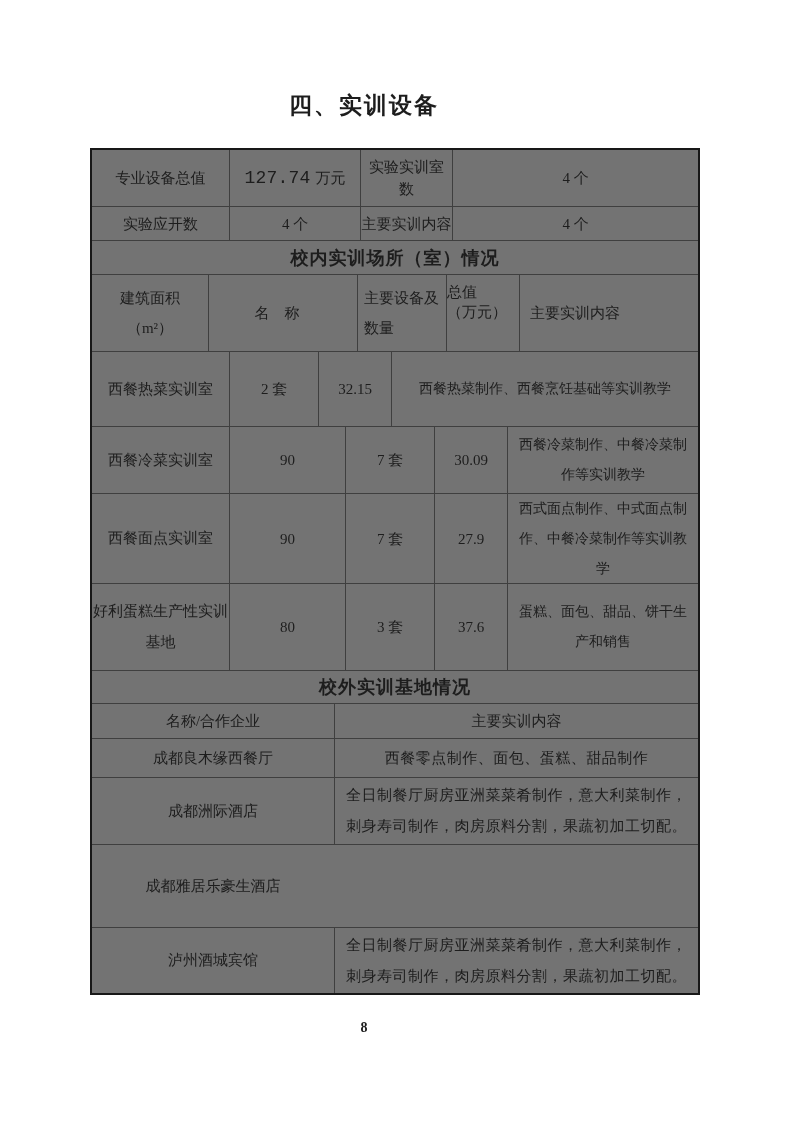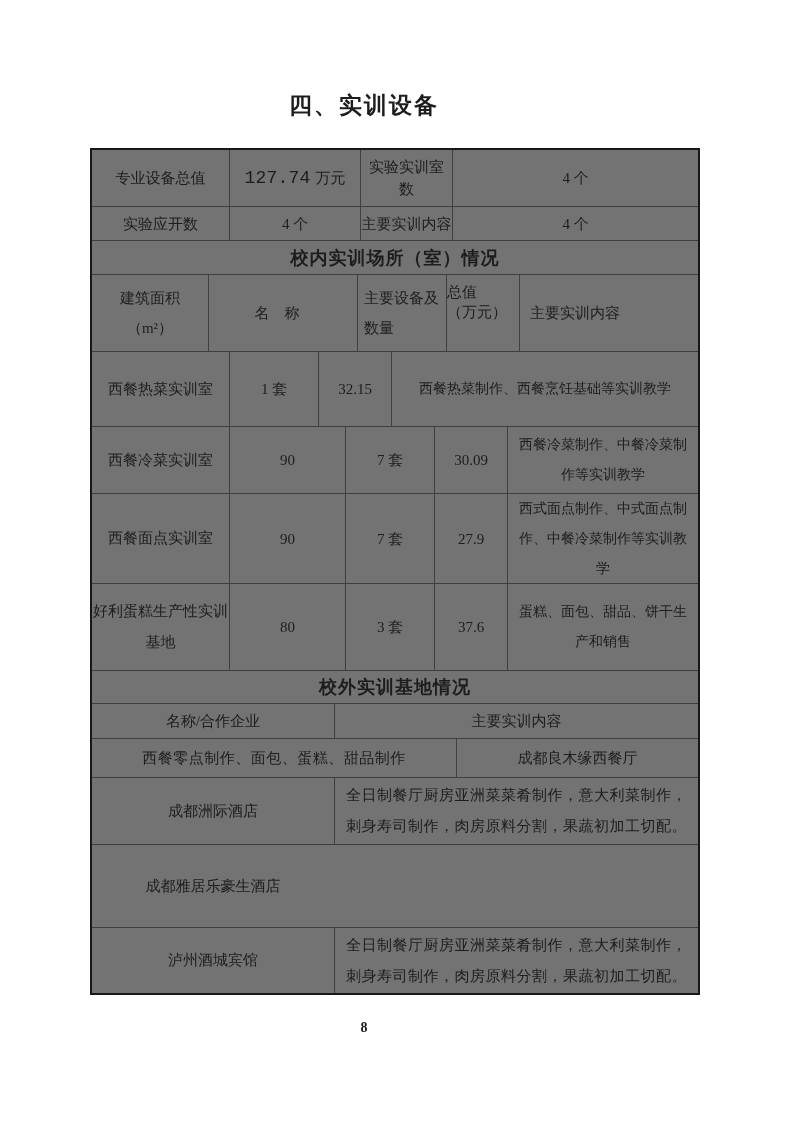--- a/index.html
+++ b/index.html
@@ -118,21 +118,21 @@
       </div>
       <div class="cell cw4 value-head">
         <span>总值</span>
         <span>（万元）</span>
       </div>
       <div class="cell grow content-head">主要实训内容</div>
     </div>
 
     <div class="row h75">
       <div class="cell cw1 campus-name">西餐热菜实训室</div>
-      <div class="cell cw3">1 套</div>
+      <div class="cell cw3">2 套</div>
       <div class="cell cw4">32.15</div>
       <div class="cell grow campus-content">西餐热菜制作、西餐烹饪基础等实训教学</div>
     </div>
 
     <div class="row h67">
       <div class="cell cw1 campus-name">西餐冷菜实训室</div>
       <div class="cell cw2">90</div>
       <div class="cell cw3">7 套</div>
       <div class="cell cw4">30.09</div>
       <div class="cell grow campus-content">西餐冷菜制作、中餐冷菜制作等实训教学</div>
@@ -157,22 +157,22 @@
     <div class="row h33">
       <div class="cell section-title">校外实训基地情况</div>
     </div>
 
     <div class="row h35">
       <div class="cell ow1">名称/合作企业</div>
       <div class="cell grow">主要实训内容</div>
     </div>
 
     <div class="row h39">
+      <div class="cell ow1 off-name">成都良木缘西餐厅</div>
       <div class="cell grow off-content">西餐零点制作、面包、蛋糕、甜品制作</div>
-      <div class="cell ow1 off-name">成都良木缘西餐厅</div>
     </div>
 
     <div class="row h67">
       <div class="cell ow1 off-name">成都洲际酒店</div>
       <div class="cell grow off-content">全日制餐厅厨房亚洲菜菜肴制作，意大利菜制作，刺身寿司制作，肉房原料分割，果蔬初加工切配。</div>
     </div>
 
     <div class="row h83">
       <div class="cell ow1 off-name">成都雅居乐豪生酒店</div>
     </div>

